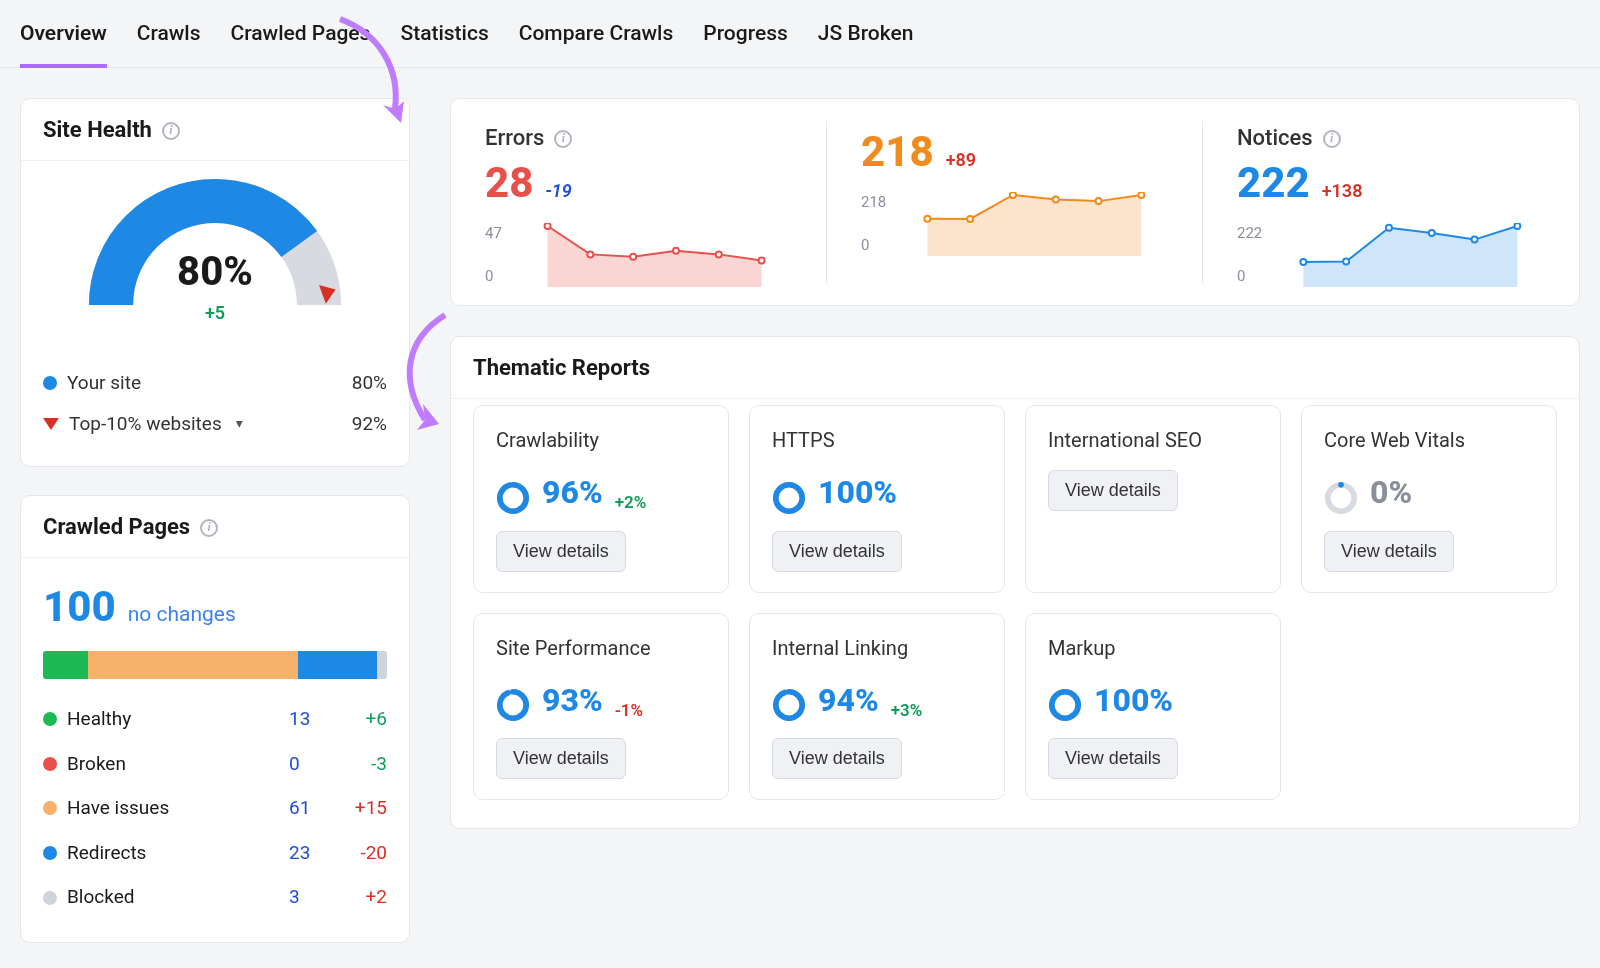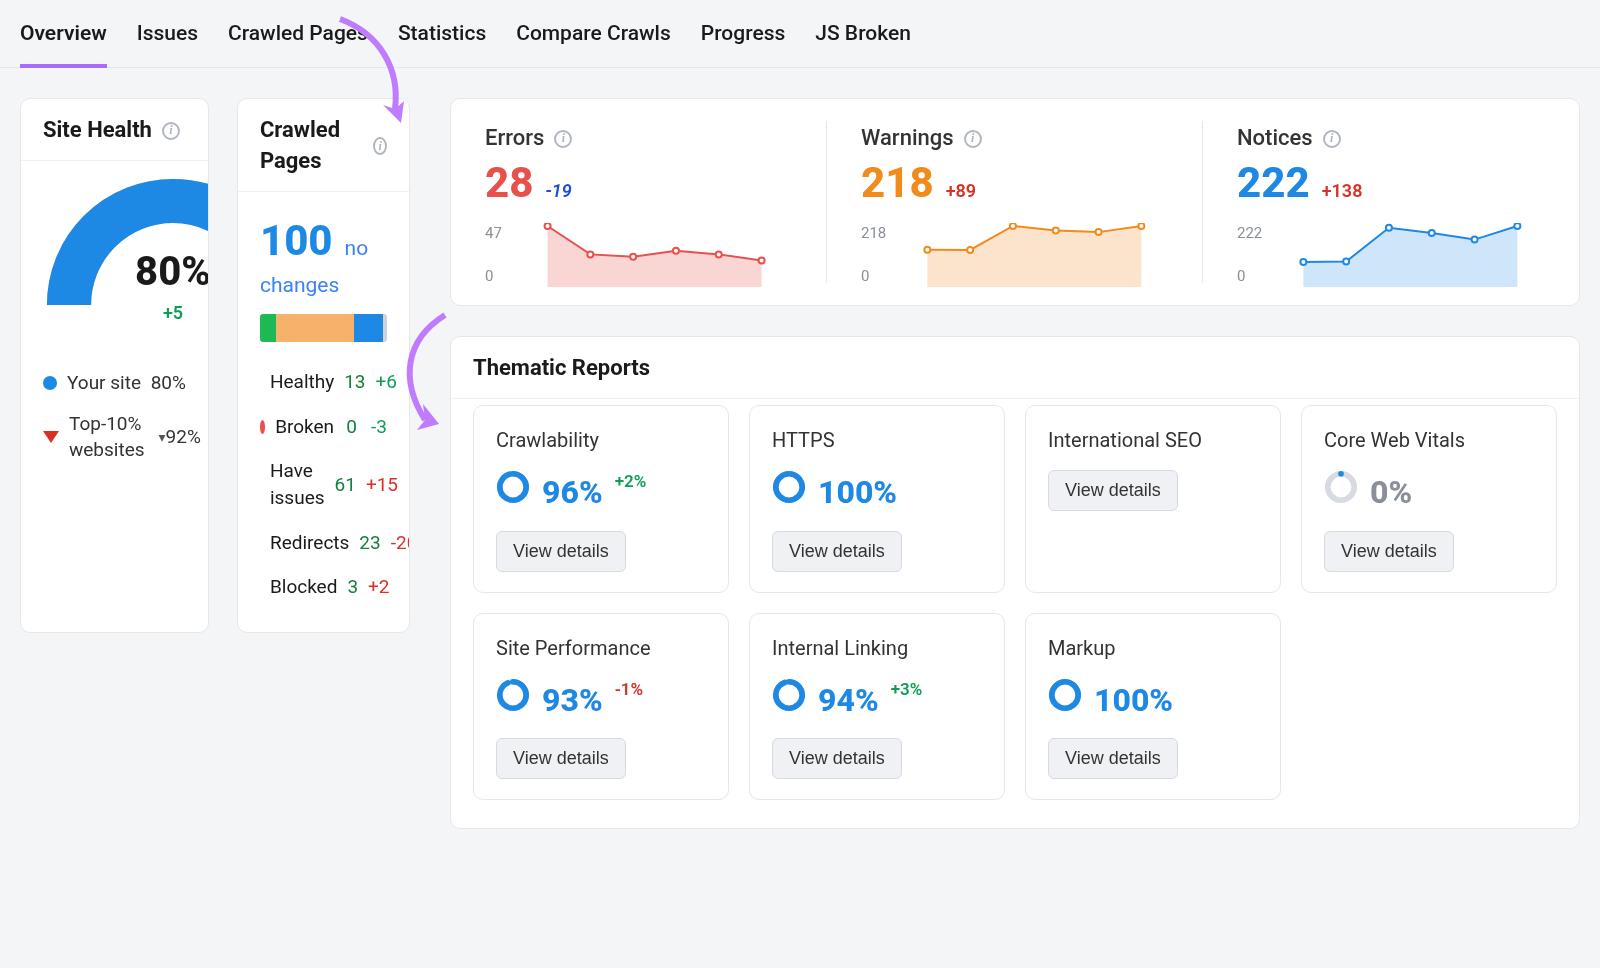--- a/index.html
+++ b/index.html
@@ -14,21 +14,21 @@
     border-bottom:1px solid #e5e7eb;background:#f4f5f7;
   }
   .tab{
     padding:6px 0 16px 0;font-size:21px;font-weight:500;color:#1a1a1a;cursor:pointer;
     border-bottom:4px solid transparent;transform:translateY(1px);
   }
   .tab.active{border-bottom-color:#ab6cfe;font-weight:600}
   .content{
     display:flex;align-items:flex-start;gap:40px;padding:30px 20px;
   }
-  .left-col{display:flex;gap:28px;flex-shrink:0;width:390px}
+  .left-col{display:flex;flex-direction:column;gap:28px;flex-shrink:0;width:390px}
   .right-col{display:flex;flex-direction:column;gap:30px;flex:1}
   .card{
     background:#fff;border:1px solid #e5e7eb;border-radius:10px;overflow:hidden;
   }
   .card-header{
     padding:16px 22px 14px 22px;border-bottom:1px solid #eef0f3;display:flex;align-items:center;gap:10px;
     font-size:22px;font-weight:700;
   }
   .info-icon{
     width:18px;height:18px;border-radius:50%;border:2px solid #b0b5bf;color:#b0b5bf;
@@ -60,21 +60,21 @@
   .chev{margin-left:4px;font-size:14px;color:#555}
   
   .cp-body{padding:20px 22px 22px 22px}
   .cp-total{font-size:42px;font-weight:800;color:#1e88e5;display:inline-block;margin-right:8px}
   .cp-note{color:#3b82f6;font-size:21px}
   .stack{display:flex;width:100%;height:28px;border-radius:3px;overflow:hidden;margin:14px 0 18px 0}
   .seg{height:100%}
   .cp-rows{font-size:19px}
   .cp-row{display:flex;align-items:center;padding:9px 0;gap:10px}
   .cp-label{flex:1}
-  .cp-val{width:40px;text-align:center;color:#15803d}
+  .cp-val{width:40px;text-align:left;color:#1d4ed8}
   .cp-delta{width:48px;text-align:right}
   .pos{color:#0f9d58}
   .neg{color:#d93025}
   
   .stats-row{display:flex}
   .stat{flex:1;padding:24px 28px 18px 34px;position:relative}
   .stat:not(:last-child)::after{
     content:"";position:absolute;right:0;top:22px;bottom:22px;width:1px;background:#e5e7eb;
   }
   .stat-title{font-size:22px;font-weight:500;color:#333;display:flex;align-items:center;gap:10px}
@@ -84,37 +84,37 @@
   .stat-chart{display:flex;gap:8px;margin-top:10px}
   .stat-axis{display:flex;flex-direction:column;justify-content:space-between;font-size:15px;color:#8a8f99;height:64px}
   .spark{flex:1;height:64px}
   
   .thematic-body{padding:6px 22px 28px 22px}
   .report-grid{display:grid;grid-template-columns:repeat(4,1fr);gap:20px}
   .report{
     border:1px solid #e5e7eb;border-radius:10px;padding:20px 22px;display:flex;flex-direction:column;gap:16px;
   }
   .report-title{font-size:20px;font-weight:400;color:#333}
-  .report-score{display:flex;align-items:flex-start;gap:12px}
+  .report-score{display:flex;align-items:flex-end;gap:12px}
   .ring{width:34px;height:34px}
   .report-pct{font-size:32px;font-weight:800;color:#1e88e5}
   .report-delta{font-size:17px;font-weight:600}
   .btn{
     align-self:flex-start;background:#f0f1f4;border:1px solid #d7dae0;border-radius:6px;
     font-size:18px;padding:9px 16px;color:#333;cursor:pointer;
   }
   
   .arrow{position:absolute;pointer-events:none}
 </style>
 </head>
 <body>
 
 <nav class="tabs" id="tabs">
     <div class="tab active">Overview</div>
-    <div class="tab">Issues</div>
+    <div class="tab">Crawls</div>
     <div class="tab">Crawled Pages</div>
     <div class="tab">Statistics</div>
     <div class="tab">Compare Crawls</div>
     <div class="tab">Progress</div>
     <div class="tab">JS Broken</div>
   </nav>
 
 <div class="content">
 
   <div class="left-col">
@@ -233,24 +233,20 @@
               <circle cx="3" cy="3" r="3" fill="#fff" stroke="#e8514b" stroke-width="2"></circle>
               <circle cx="45.800000000000004" cy="31.382978723404257" r="3" fill="#fff" stroke="#e8514b" stroke-width="2"></circle>
               <circle cx="88.60000000000001" cy="33.851063829787236" r="3" fill="#fff" stroke="#e8514b" stroke-width="2"></circle>
               <circle cx="131.4" cy="27.680851063829785" r="3" fill="#fff" stroke="#e8514b" stroke-width="2"></circle>
               <circle cx="174.20000000000002" cy="31.382978723404257" r="3" fill="#fff" stroke="#e8514b" stroke-width="2"></circle>
               <circle cx="217" cy="37.55319148936171" r="3" fill="#fff" stroke="#e8514b" stroke-width="2"></circle>
             </svg>
           </div>
         </div>
         <div class="stat">
-          <div class="stat-title">
-            <span>Warnings</span>
-            <span class="info-icon"></span>
-          </div>
           <div class="stat-main">
             <span class="stat-val" style="color: rgb(241, 139, 28);">218</span>
             <span class="stat-delta" style="color: rgb(217, 48, 37);">+89</span>
           </div>
           <div class="stat-chart">
             <div class="stat-axis">
               <span>218</span>
               <span>0</span>
             </div>
             <svg viewBox="0 0 220 64" class="spark">

